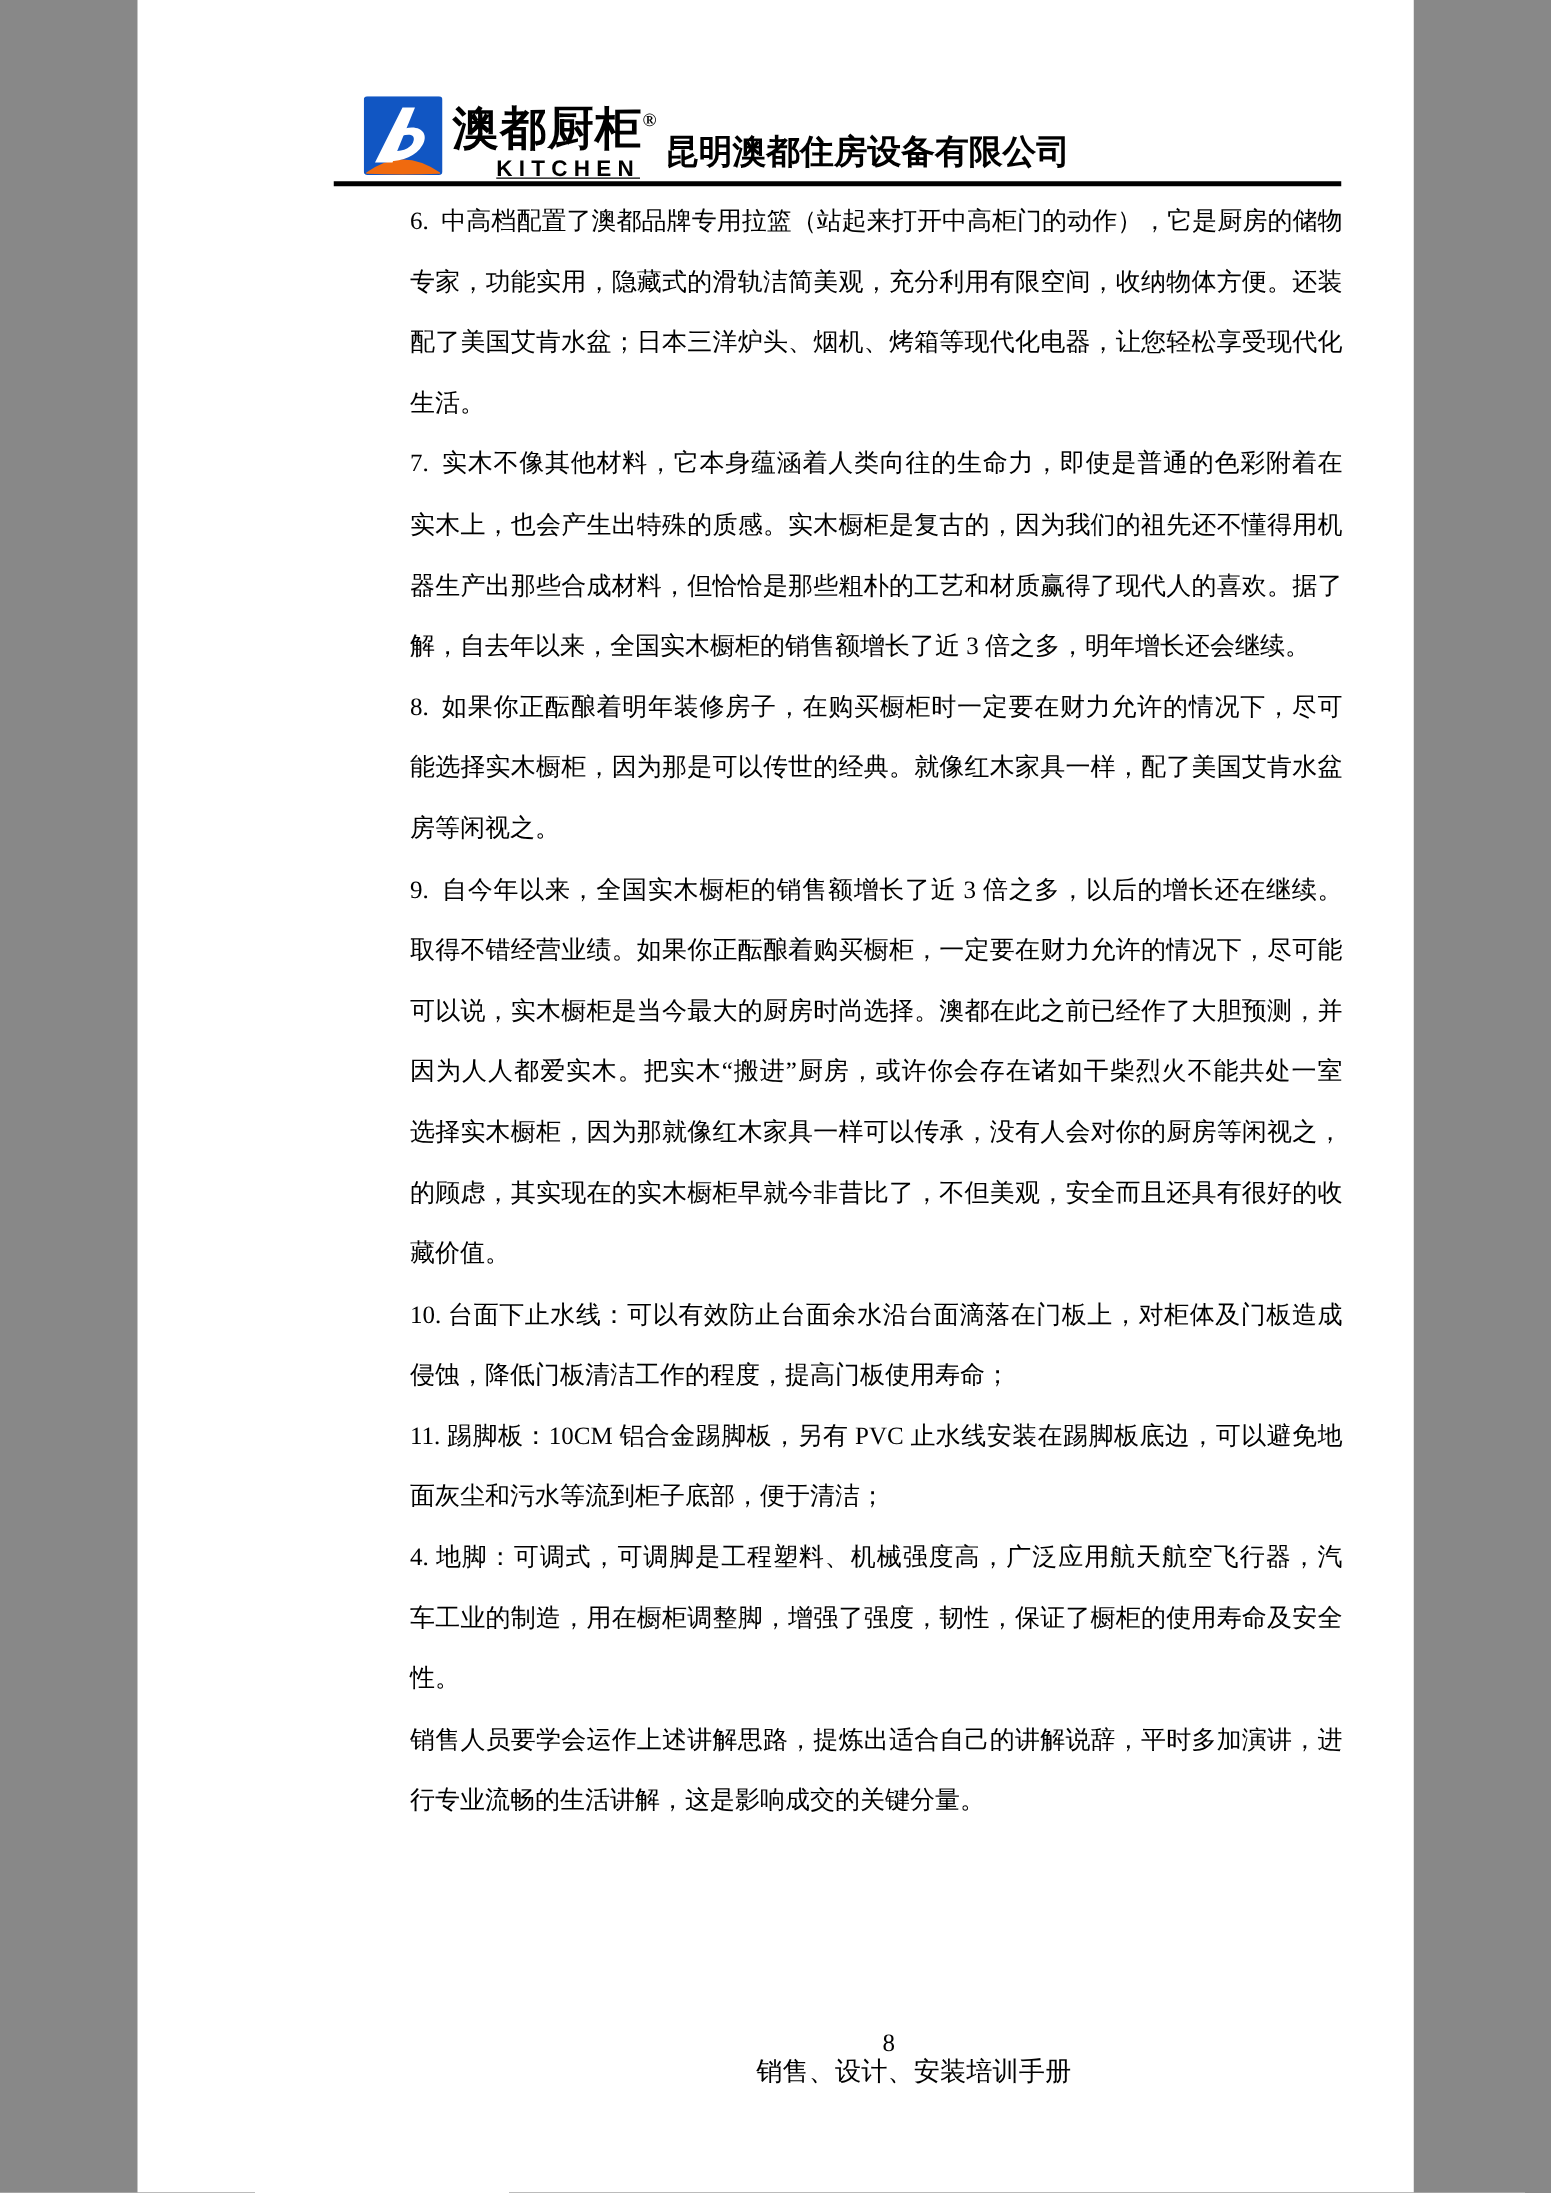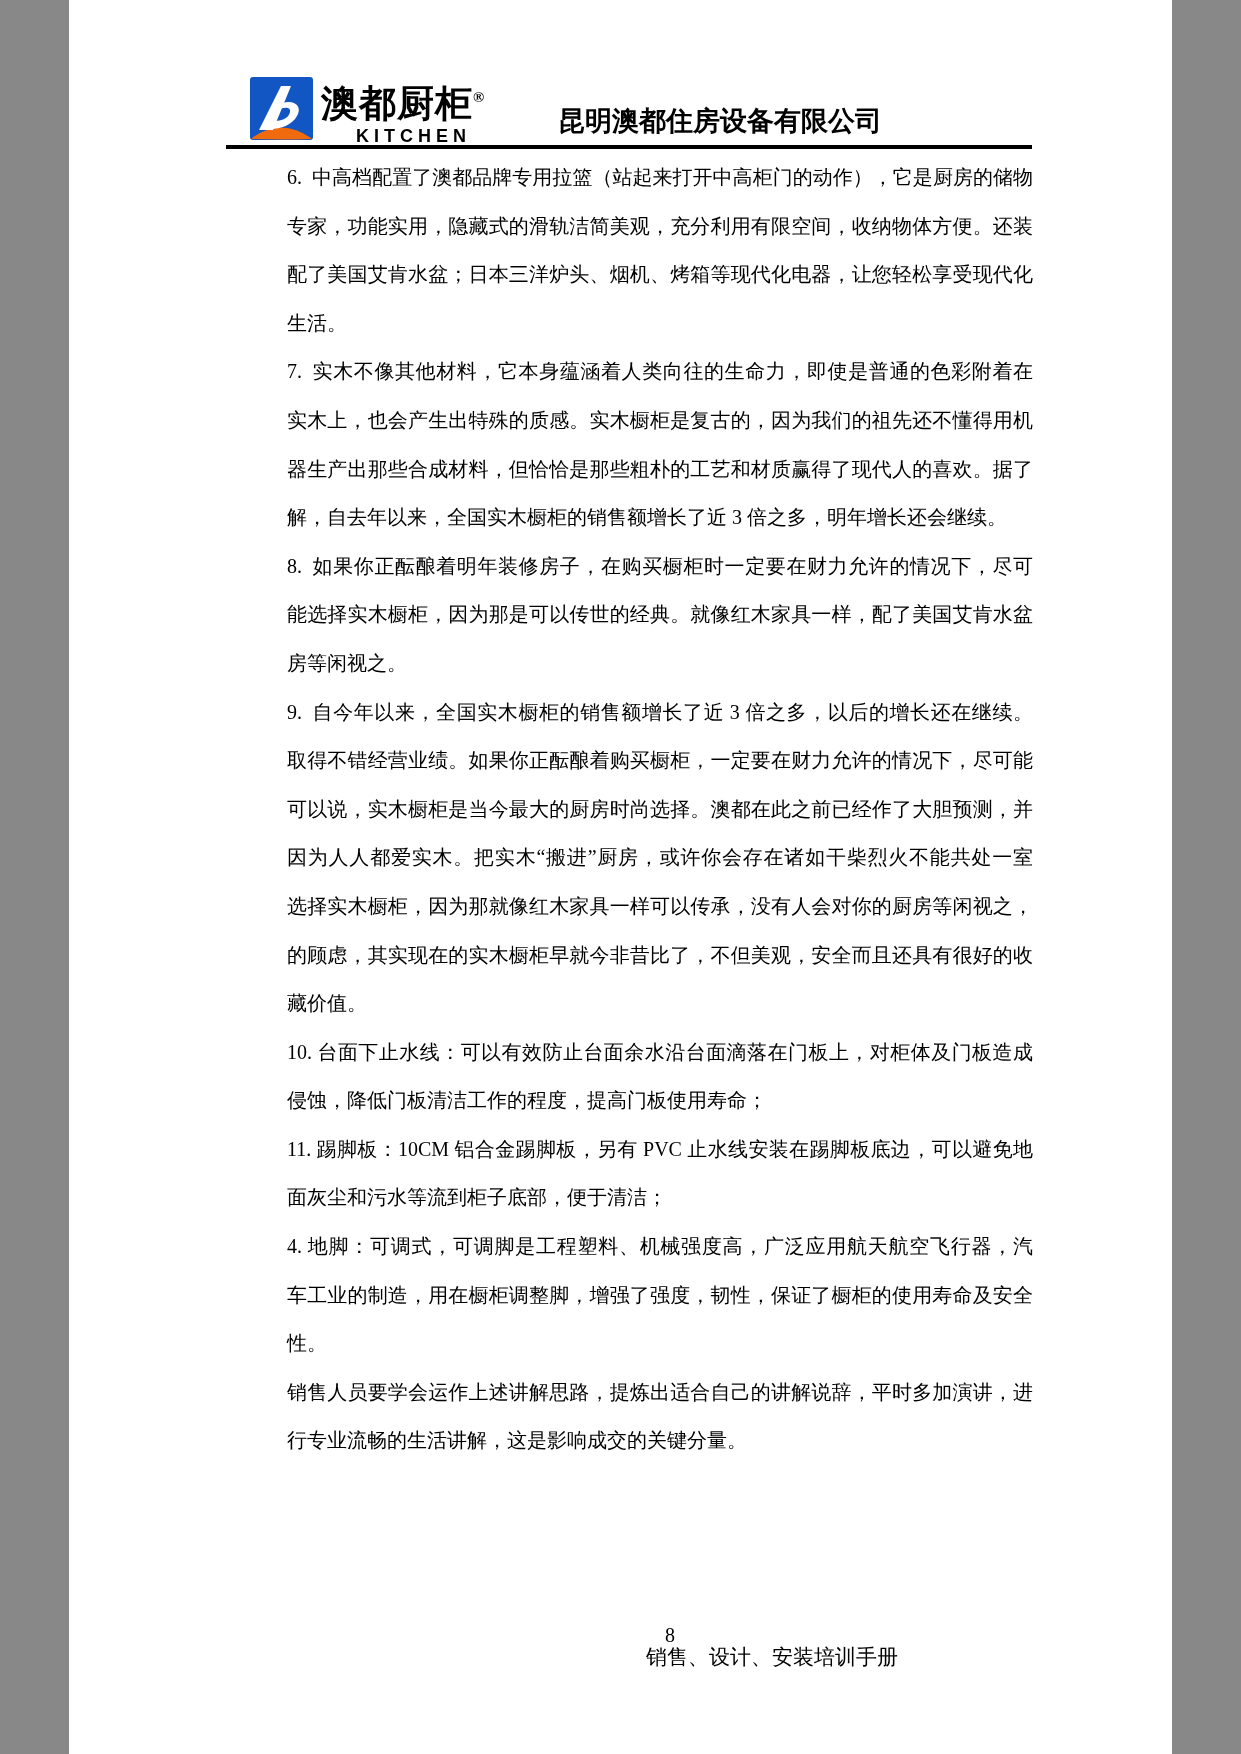--- a/index.html
+++ b/index.html
@@ -1,19 +1,19 @@
 <!DOCTYPE html>
 <html><head>
 <meta charset="utf-8">
 <style>
   * { margin: 0; padding: 0; box-sizing: border-box; }
   html, body { background: #888; }
   .page {
     position: relative;
-    width: 1103px;
+    width: 1021px;
     height: 1754px;
     background: #ffffff;
     margin: 0 auto;
     font-family: "Liberation Serif", serif;
     color: #000;
     overflow: hidden;
   }
 
   
   .header { position: absolute; left: 0; top: 0; width: 100%; height: 150px; }
@@ -40,24 +40,25 @@
     vertical-align: 14px;
   }
   .brand-en {
     font-family: "Liberation Sans", sans-serif;
     font-weight: 700;
     font-size: 18px;
     letter-spacing: 5px;
     text-align: right;
     width: 150px;
     margin-top: 1px;
+    text-decoration: underline;
   }
   .company-name {
     position: absolute;
-    right: 290px; top: 103px;
+    right: 275px; top: 103px;
     font-family: "Liberation Serif", serif;
     font-weight: 700;
     font-size: 27px;
     white-space: nowrap;
   }
   .header-rule {
     position: absolute;
     left: 157px; top: 145px;
     width: 806px; height: 4px;
     background: #000;

